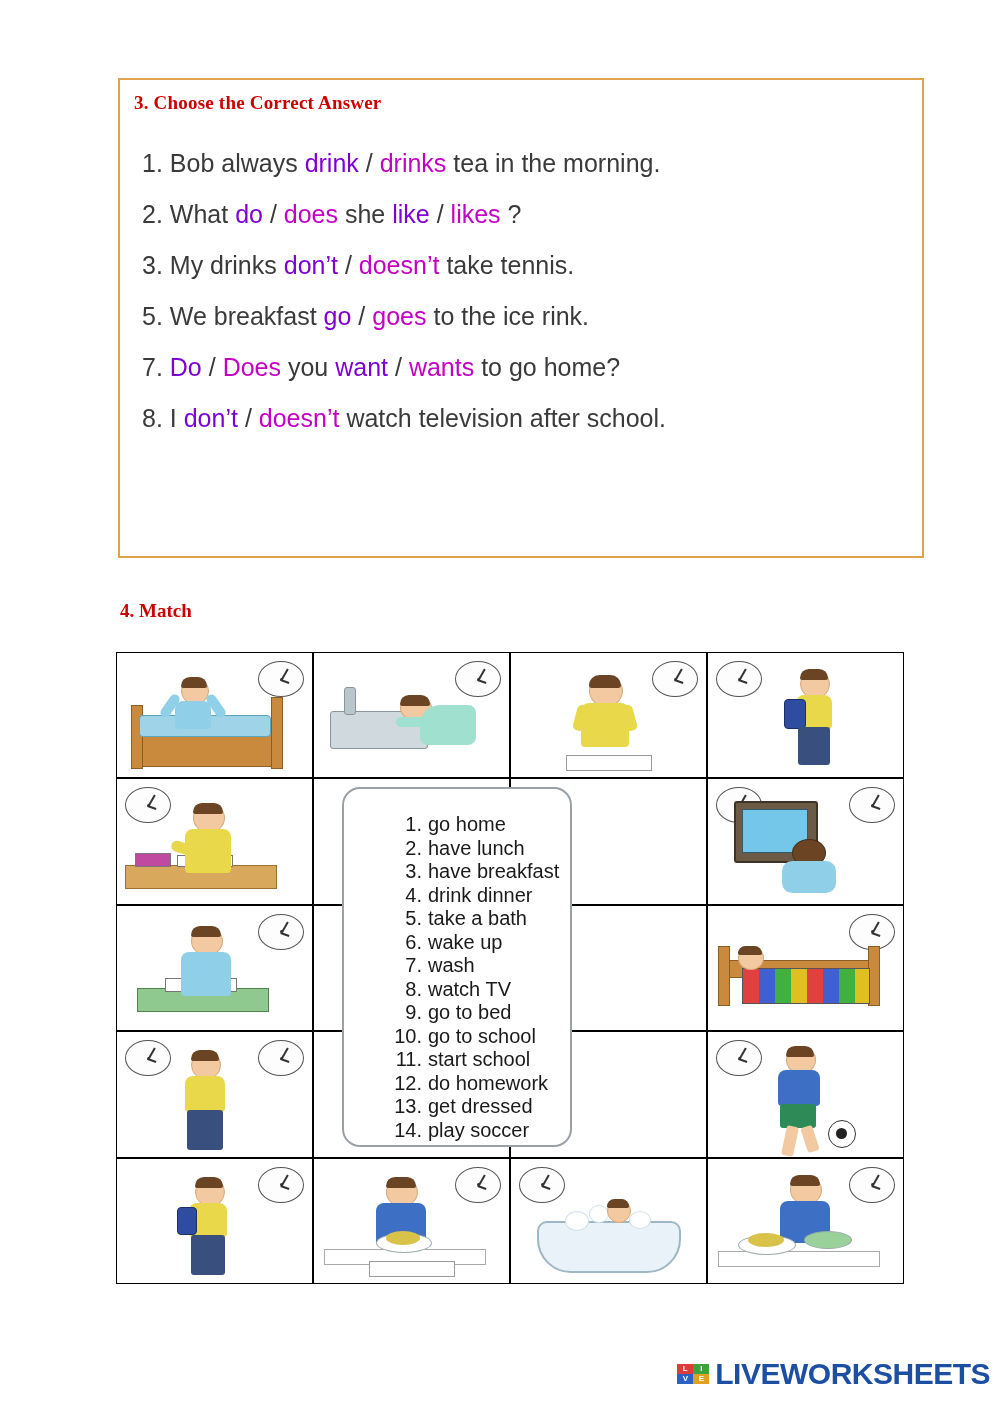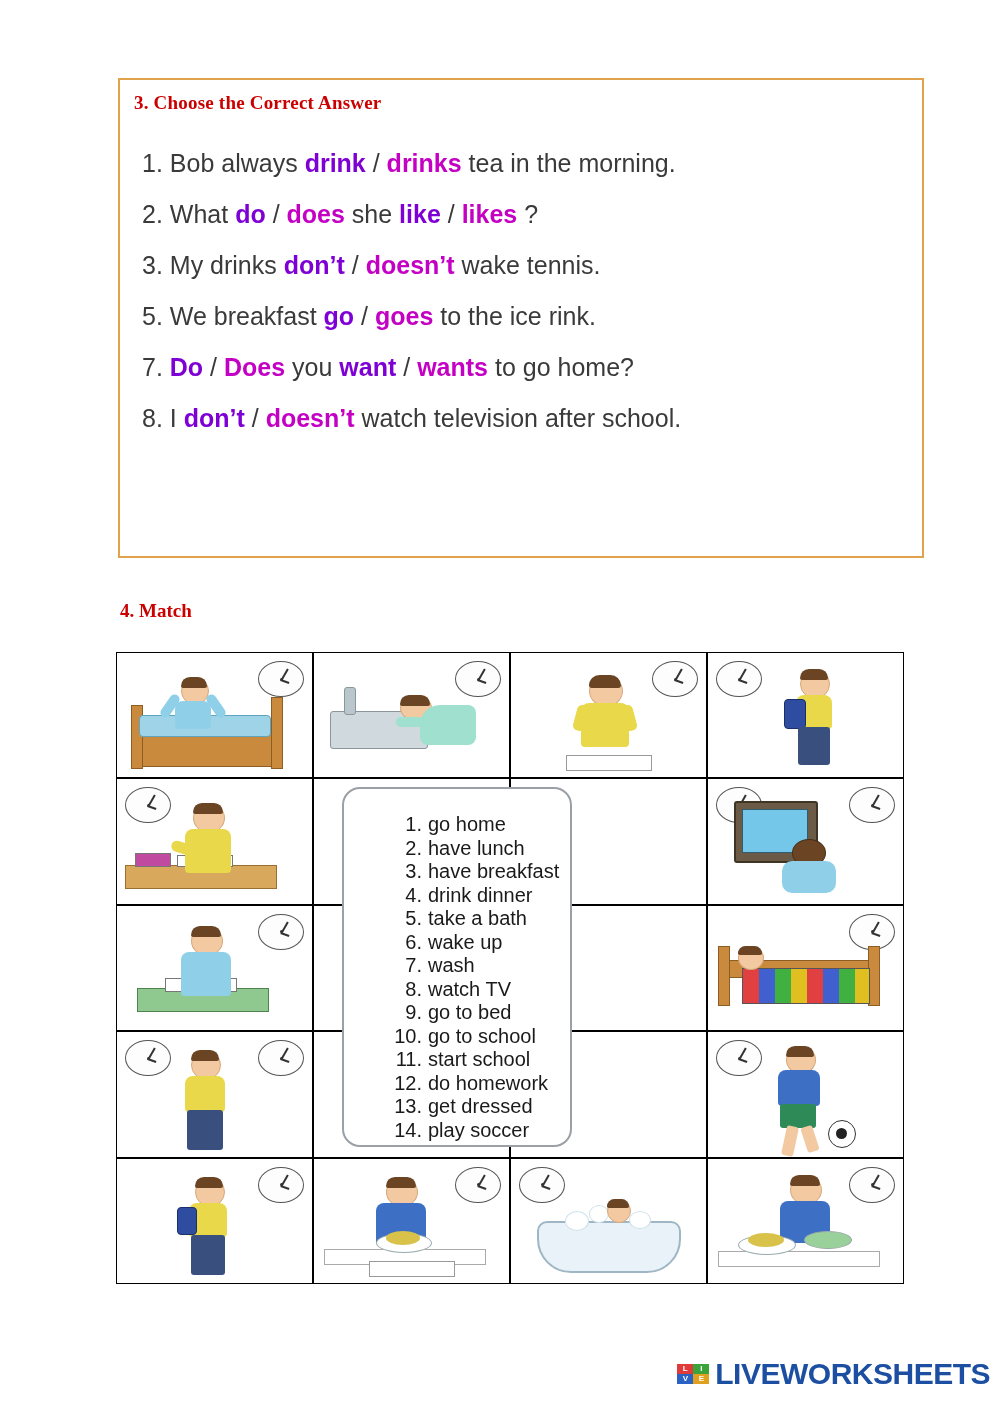--- a/index.html
+++ b/index.html
@@ -44,21 +44,21 @@
   }
   .q-line {
     font-family: "Liberation Sans", sans-serif;
     font-size: 25px;
     color: #3a3a3a;
     line-height: 51px;
     white-space: nowrap;
   }
   .q-num { color: #3a3a3a; }
   .opt {
-    font-weight: bold;
+    font-weight: normal;
   }
   .opt-a { color: #7f00d4; }
   .opt-b { color: #c400c4; }
   .slash { color: #3a3a3a; }
 
   
   .ex4-title {
     position: absolute;
     left: 120px;
     top: 600px;
@@ -274,21 +274,21 @@
       <span class="opt opt-b">likes</span> 
       <span>?</span> 
     </div>
 
     <div class="q-line">
       <span class="q-num">3.</span> 
       <span>My drinks</span> 
       <span class="opt opt-a">don’t</span> 
       <span class="slash">/</span> 
       <span class="opt opt-b">doesn’t</span> 
-      <span>wake tennis.</span> 
+      <span>take tennis.</span> 
     </div>
 
 
     <div class="q-line">
       <span class="q-num">5.</span> 
       <span>We breakfast</span> 
       <span class="opt opt-a">go</span> 
       <span class="slash">/</span> 
       <span class="opt opt-b">goes</span> 
       <span>to the ice rink.</span> 

